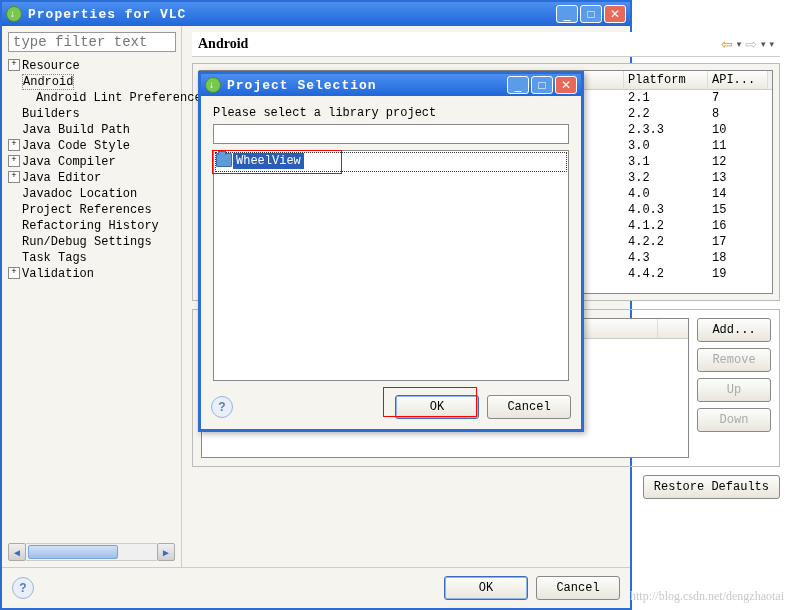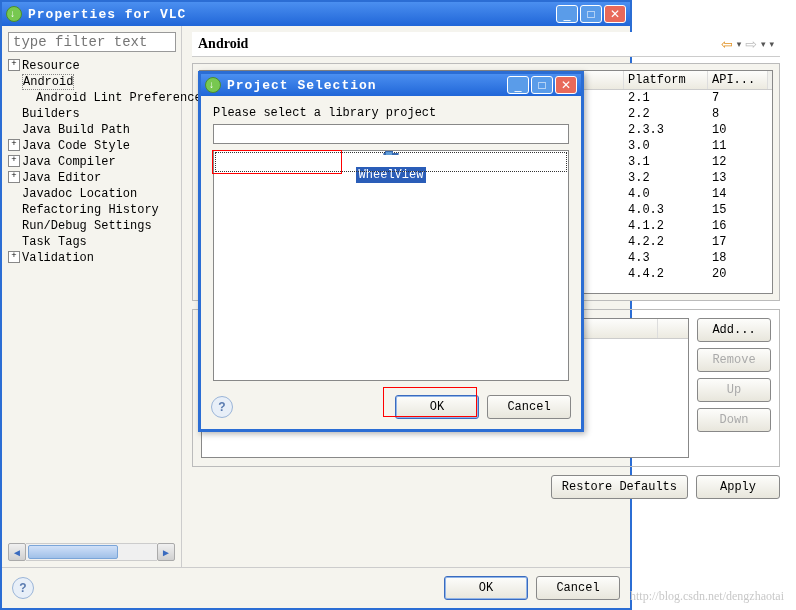--- a/index.html
+++ b/index.html
@@ -75,21 +75,21 @@
 
 .watermark { position: absolute; bottom: 6px; right: 12px; color: #c8c8c8; font-family: Tahoma; font-size: 12px; pointer-events: none; }
 
 
 .modal { position: absolute; left: 198px; top: 71px; width: 386px; height: 361px; border: 3px solid #2b6dd4; background: #f5f4ee; display: flex; flex-direction: column; box-shadow: 2px 2px 6px rgba(0,0,0,0.3); z-index: 50; }
 .modal .titlebar { height: 22px; }
 .modal-body { flex: 1; padding: 10px 12px 8px 12px; display: flex; flex-direction: column; font-family: "Courier New", monospace; }
 .modal-label { margin-bottom: 4px; }
 .modal-input { height: 20px; border: 1px solid #888; background: #fff; margin-bottom: 6px; }
 .modal-list { flex: 1; border: 1px solid #888; background: #fff; padding: 2px; }
-.modal-list-item { display: flex; align-items: center; gap: 12px; height: 18px; flex-direction: column; }
+.modal-list-item { display: flex; align-items: flex-start; gap: 1px; height: 18px; }
 .modal-list-item .folder-icon { width: 16px; height: 14px; background: #5e9cd8; border-radius: 1px; border: 1px solid #3a6bb0; position: relative; }
 .modal-list-item .folder-icon::before { content: ""; position: absolute; top: -3px; left: 1px; width: 6px; height: 3px; background: #5e9cd8; border: 1px solid #3a6bb0; border-bottom: none; }
 .modal-list-item .label { background: #2a5db8; color: #fff; padding: 1px 3px; }
 .modal-list-item.highlighted { outline: 1px dotted #333; }
 .red-box { border: 1px solid #f00; position: absolute; pointer-events: none; }
 .red1 { left: 11px; top: 54px; width: 130px; height: 24px; }
 .modal-footer { display: flex; align-items: center; padding: 6px 10px 10px 10px; }
 .modal-footer .help-icon { margin-right: auto; }
 .modal-footer .btn { width: 84px; margin-left: 8px; }
 .btn.default { border: 1px solid #3a6bbf; box-shadow: 0 0 0 1px #90b4e8 inset; }
@@ -115,20 +115,21 @@
       <div class="tree" id="tree">
           <div class="tree-item expandable plus"><span>Resource</span></div>
           <div class="tree-item selected"><span>Android</span></div>
           <div class="tree-item child"><span>Android Lint Preferences</span></div>
           <div class="tree-item"><span>Builders</span></div>
           <div class="tree-item"><span>Java Build Path</span></div>
           <div class="tree-item expandable plus"><span>Java Code Style</span></div>
           <div class="tree-item expandable plus"><span>Java Compiler</span></div>
           <div class="tree-item expandable plus"><span>Java Editor</span></div>
           <div class="tree-item"><span>Javadoc Location</span></div>
+          <div class="tree-item"><span>Project References</span></div>
           <div class="tree-item"><span>Refactoring History</span></div>
           <div class="tree-item"><span>Run/Debug Settings</span></div>
           <div class="tree-item"><span>Task Tags</span></div>
           <div class="tree-item expandable plus"><span>Validation</span></div>
         </div>
       <div class="scroll-h">
         <div class="scroll-arrow">◄</div>
         <div class="scroll-track">
             <div class="scroll-thumb"></div>
           </div>
@@ -207,21 +208,21 @@
                 <div class="bcell api">17</div>
               </div>
               <div class="build-row">
                 <div class="bcell target"></div>
                 <div class="bcell platform">4.3</div>
                 <div class="bcell api">18</div>
               </div>
               <div class="build-row">
                 <div class="bcell target"></div>
                 <div class="bcell platform">4.4.2</div>
-                <div class="bcell api">20</div>
+                <div class="bcell api">19</div>
               </div>
             </div>
         </div>
       </div>
 
       <div class="library-box">
         <div class="lib-list-wrap">
           <div class="lib-list">
             <div class="lib-header">
               <div class="lcell ref">Reference</div>
@@ -239,21 +240,20 @@
             <div class="btn">Add...</div>
             <div class="btn disabled">Remove</div>
             <div class="btn disabled">Up</div>
             <div class="btn disabled">Down</div>
           </div>
         </div>
       </div>
 
       <div class="restore-row">
         <div class="btn">Restore Defaults</div>
-        <div class="btn" style="width:84px">Apply</div>
       </div>
     </div>
   </div>
 
   <div class="footer">
     <div class="help-icon">?</div>
     <div class="btn default">OK</div>
     <div class="btn">Cancel</div>
   </div>
 </div>

